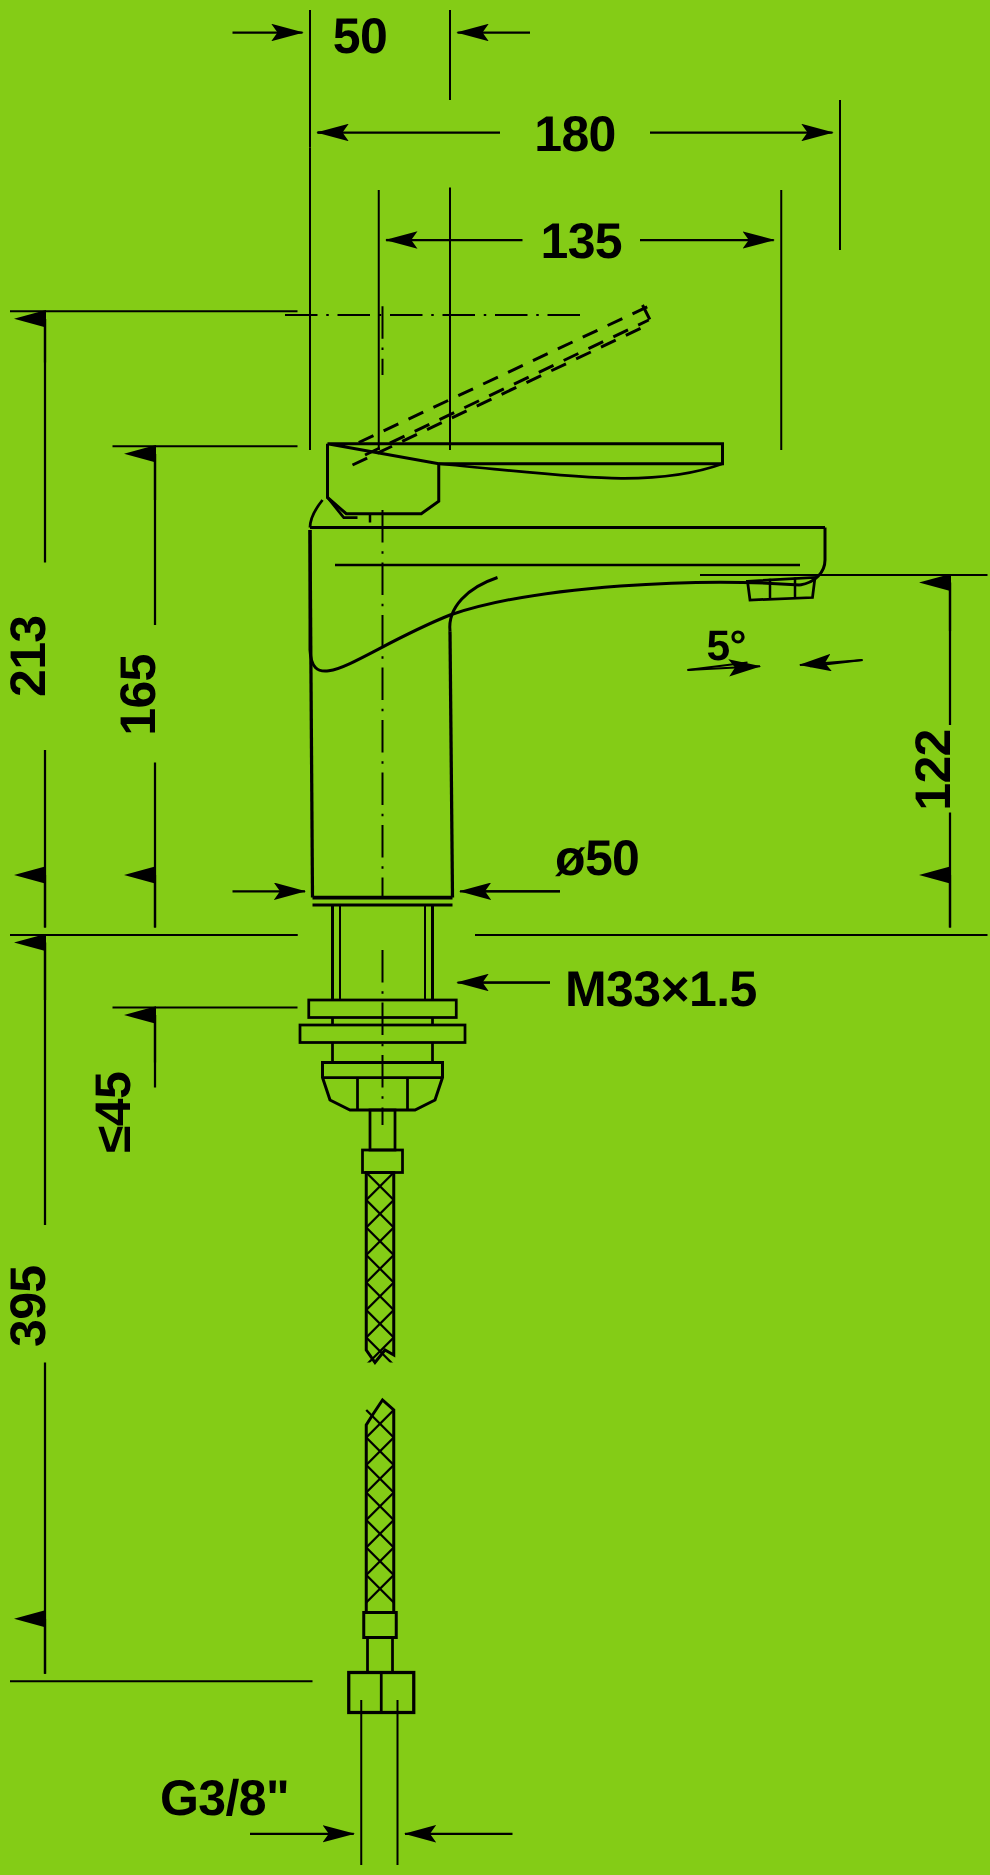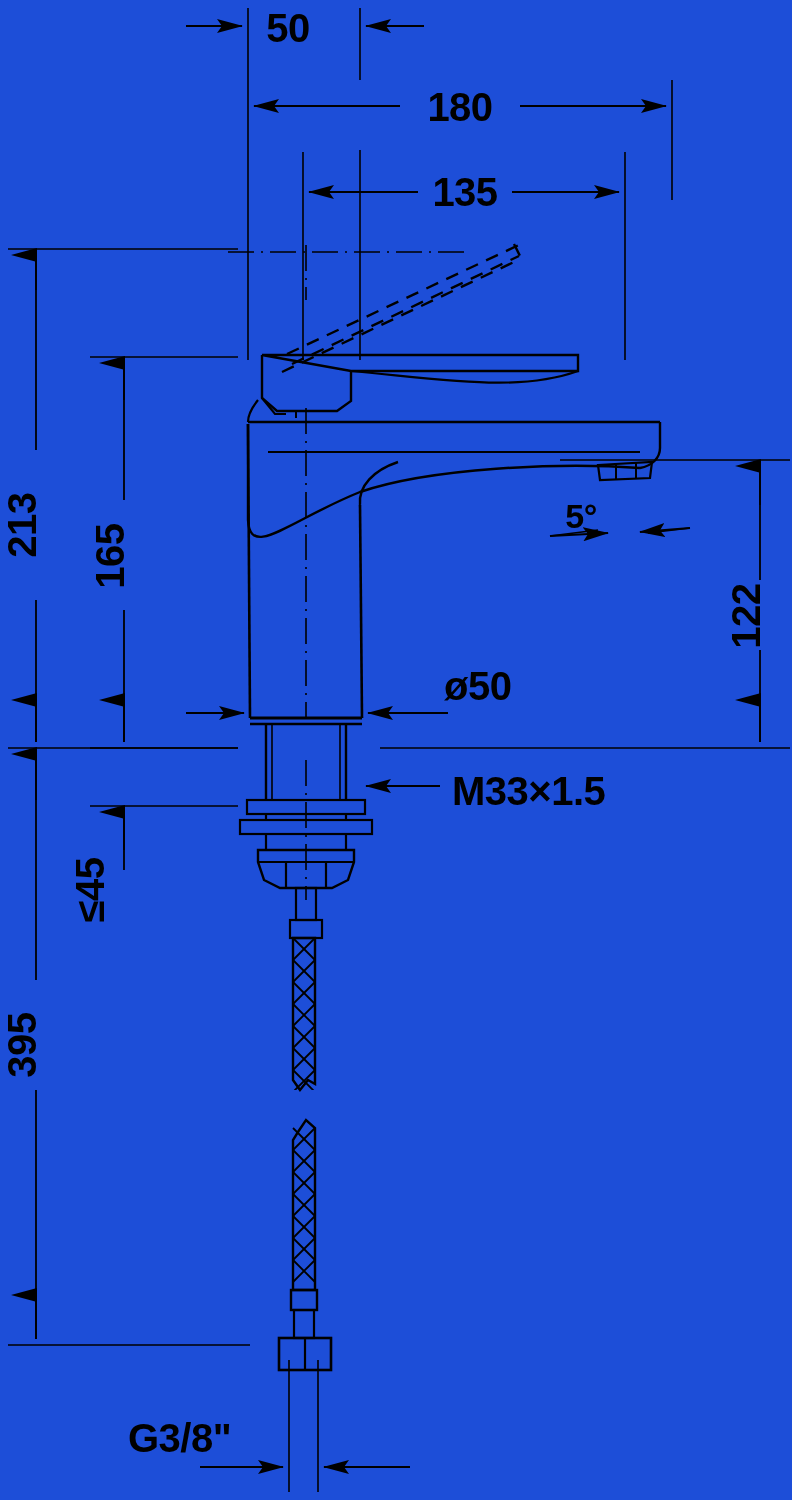--- a/index.html
+++ b/index.html
@@ -1,17 +1,17 @@
 <!DOCTYPE html>
 <html><head>
 <meta charset="utf-8">
 <style>
   html,body{margin:0;padding:0;background:#ffffff;}
   body{font-family:"Liberation Sans", sans-serif;}
-  #sheet{position:relative;width:792px;height:1500px;background:#1d4ed8;overflow:hidden;}
+  #sheet{position:relative;width:792px;height:1500px;background:#84cc16;overflow:hidden;}
   #sheet svg{position:absolute;left:0;top:0;}
   .dimtext{
     font-family:"Liberation Sans", sans-serif;
     font-weight:bold;
     fill:#000;
     font-size:40px;
     letter-spacing:-0.5px;
   }
   .dimtext.small{font-size:34px;}
 </style>

